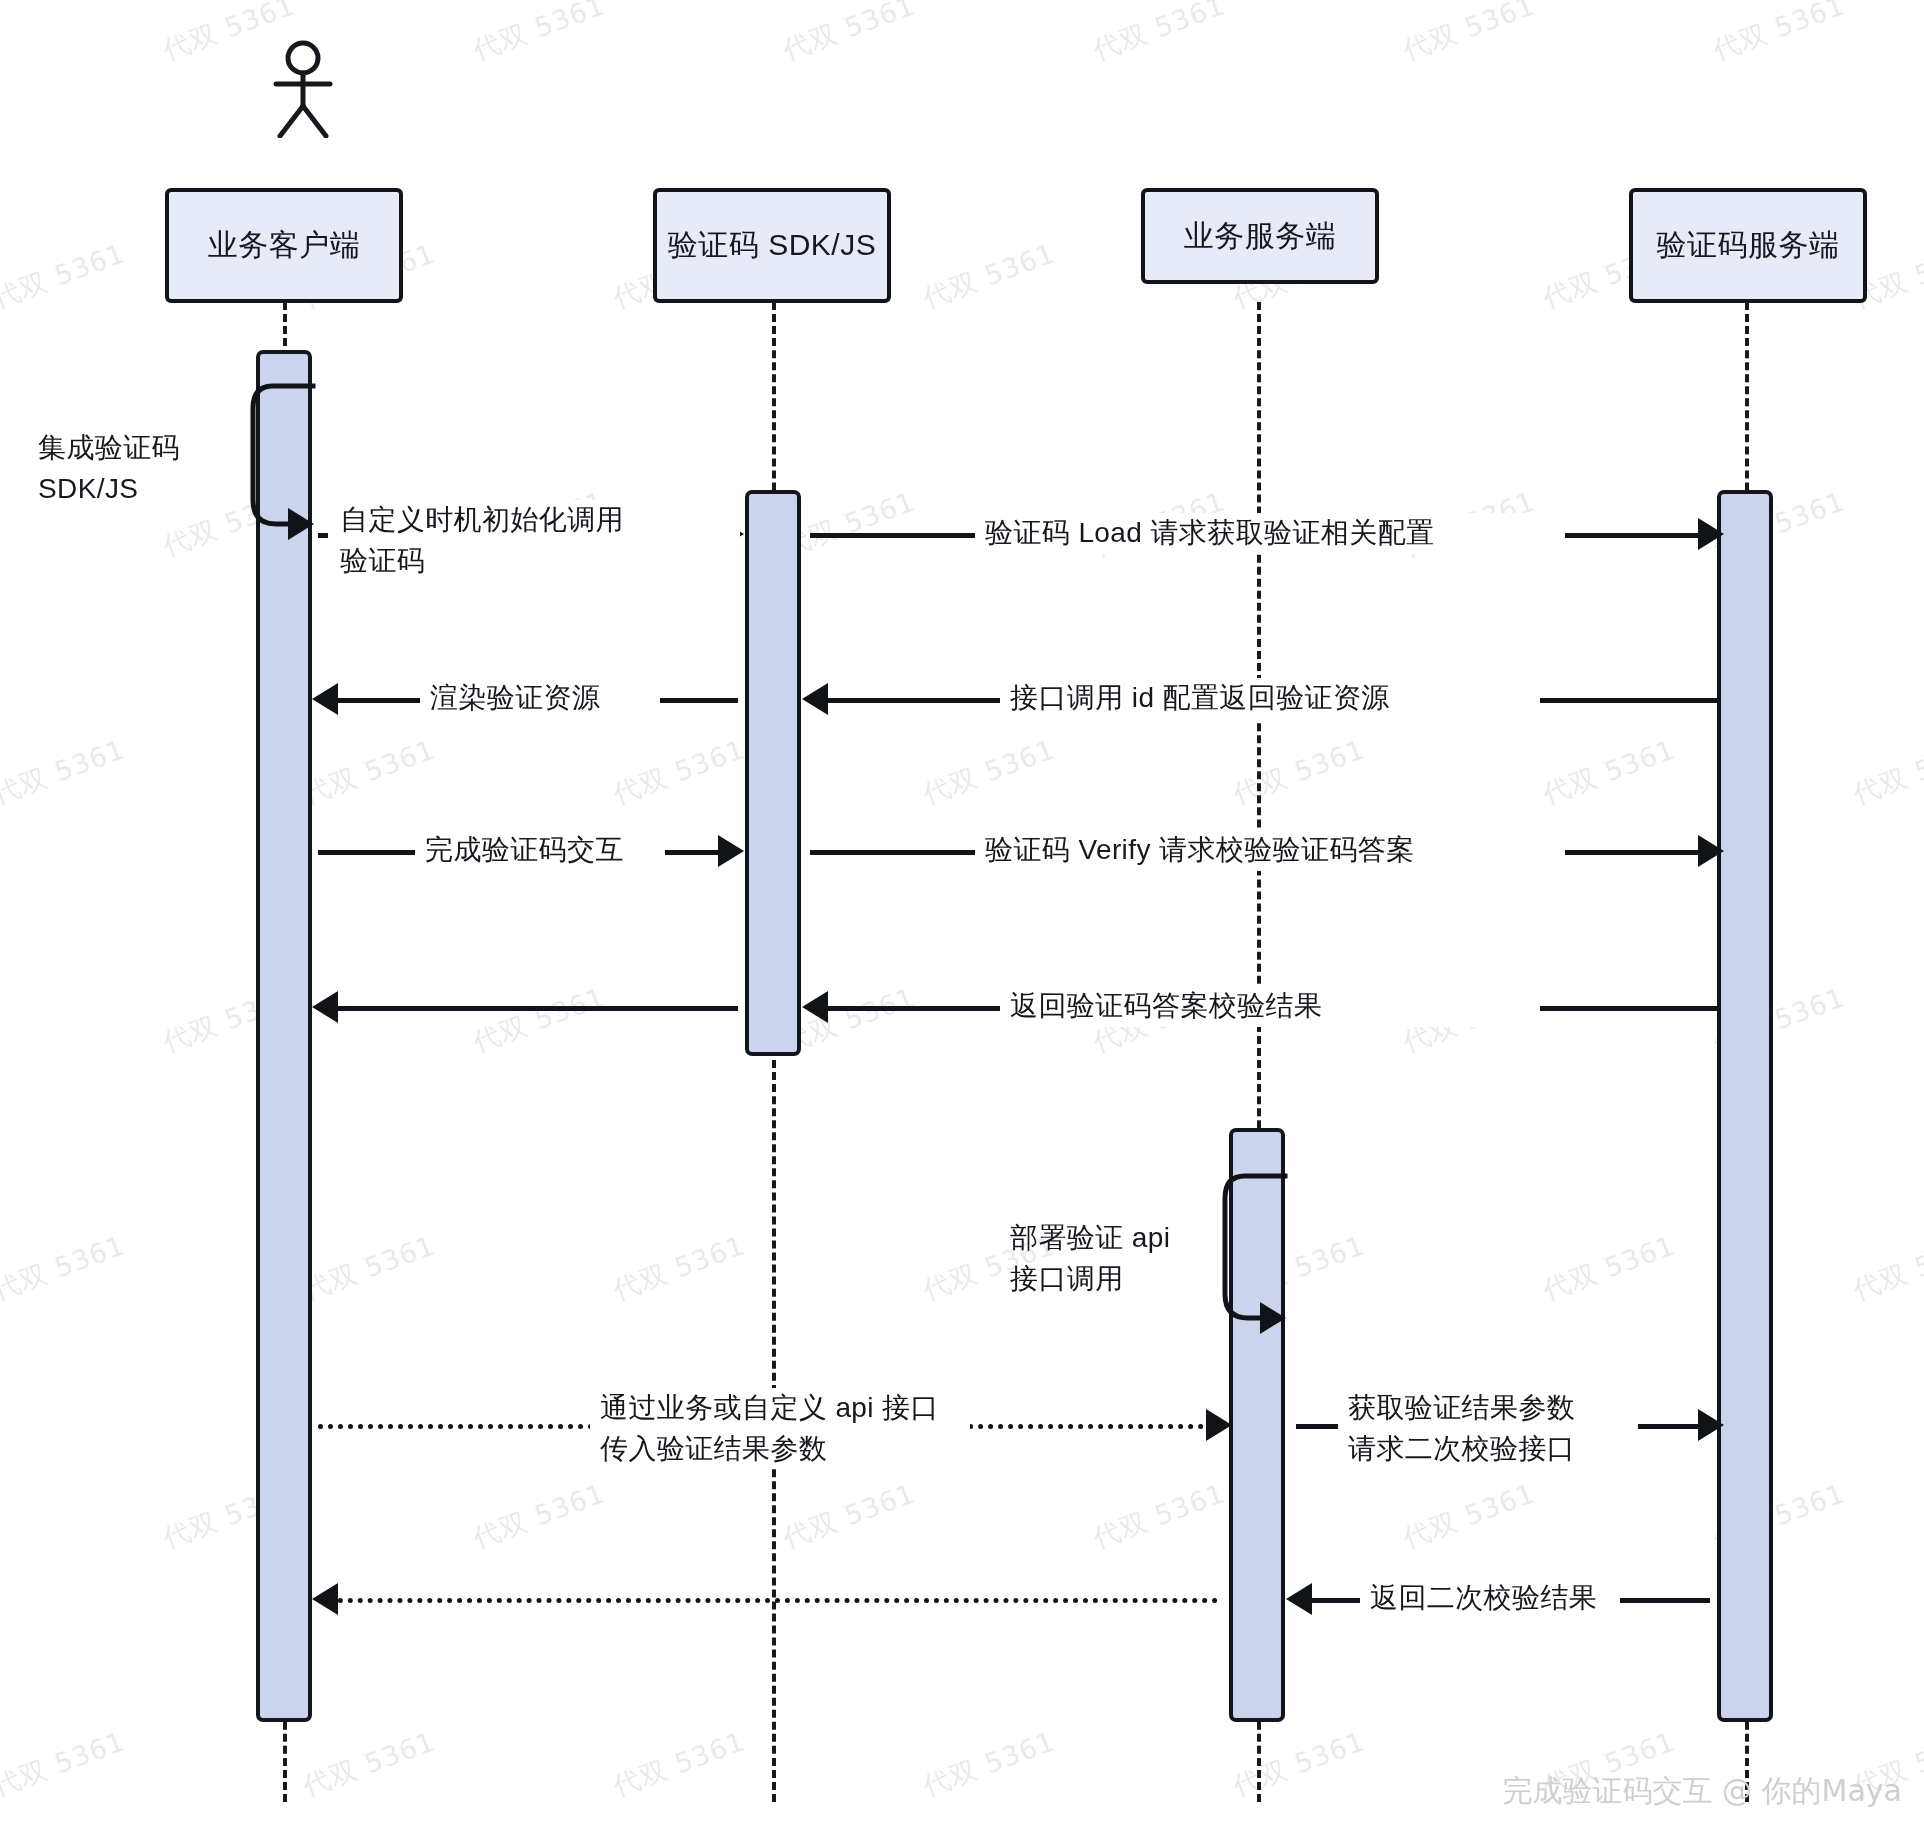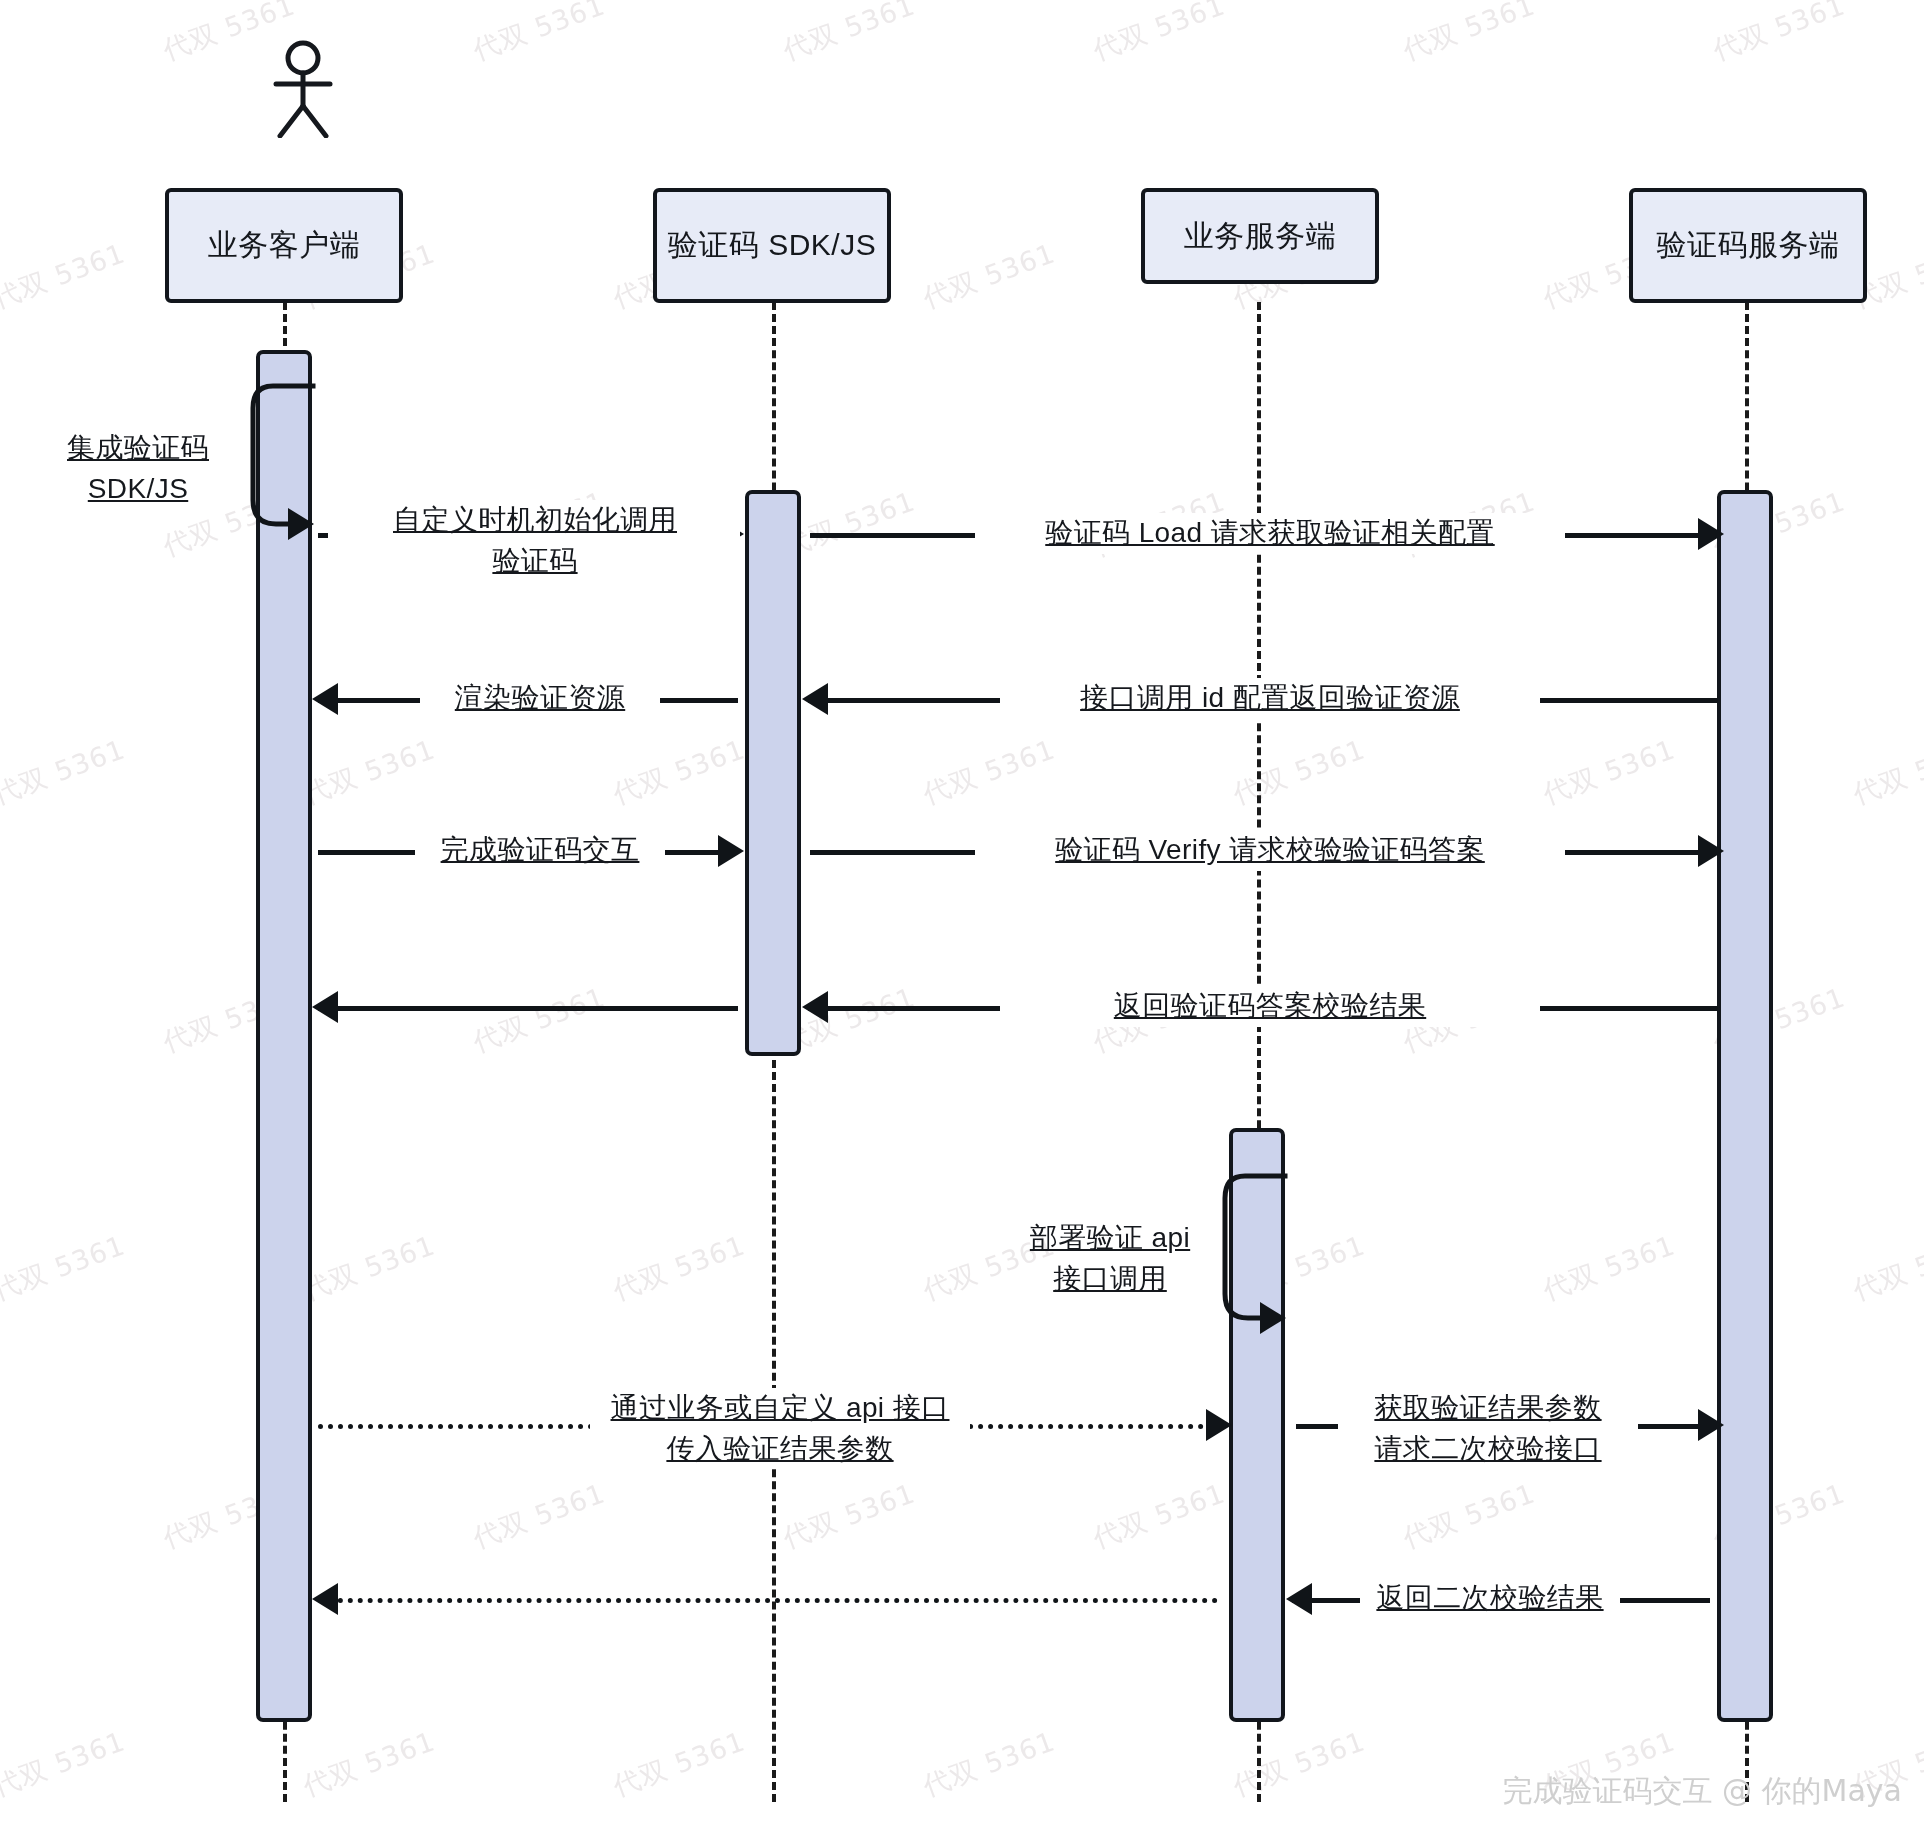--- a/index.html
+++ b/index.html
@@ -100,26 +100,25 @@
     border-bottom:16px solid transparent;
     border-right:26px solid #101418;
   }
 
   
   .mlabel{
     position:absolute;
     font-size:28px;
     line-height:1.45;
     color:#15181d;
-    text-align:center;
+    text-align:left;
     white-space:pre-line;
     background:#ffffff;
     padding:0 10px;
     letter-spacing:.4px;
-    text-decoration:underline;
   }
   .mlabel.nobg{background:transparent;}
 
   
   .selfloop{position:absolute;}
 </style>
 </head>
 <body>
 
 <div id="stage">

